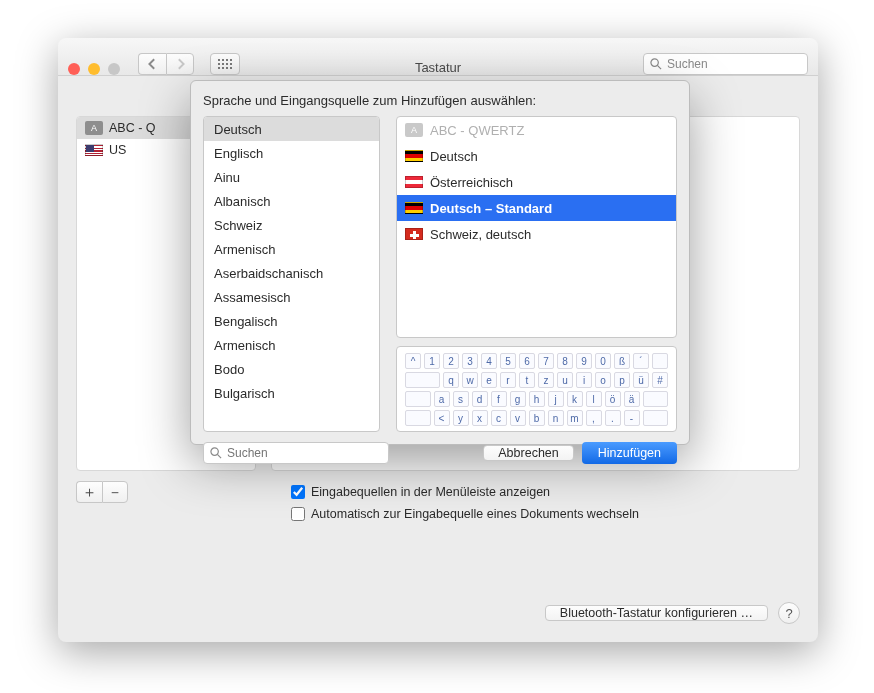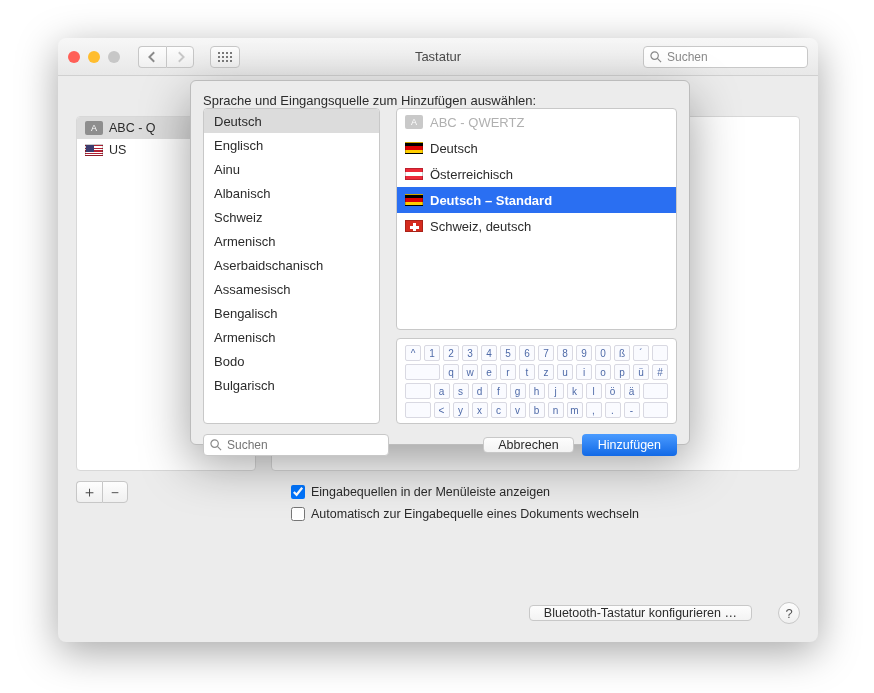--- a/index.html
+++ b/index.html
@@ -3,21 +3,21 @@
 <meta charset="utf-8">
 <style>
   * { box-sizing: border-box; margin: 0; padding: 0; font-family: -apple-system, "Helvetica Neue", Arial, sans-serif; }
   body { background: #fff; width: 874px; height: 693px; position: relative; overflow: hidden; }
   .window {
     position: absolute; left: 58px; top: 38px; width: 760px; height: 604px;
     background: #ececec; border-radius: 8px; box-shadow: 0 10px 40px rgba(0,0,0,.35);
     overflow: hidden;
   }
   
-  .titlebar { height: 38px; background: linear-gradient(#f7f7f7,#e8e8e8); border-bottom: 1px solid #d0d0d0; display:flex; align-items:center; padding:0 10px; gap:10px; position:relative;}
+  .titlebar { height: 38px; background: linear-gradient(#f7f7f7,#e8e8e8); border-bottom: 1px solid #d0d0d0; display:flex; align-items:flex-end; padding:0 10px; gap:10px; position:relative;}
   .traffic { display:flex; gap:8px; }
   .tl { width:12px; height:12px; border-radius:50%; }
   .tl.red{background:#ff5f57;} .tl.yel{background:#ffbd2e;} .tl.grn{background:#c7c7c7;}
   .nav { display:flex; margin-left:8px;}
   .navbtn{ width:28px;height:22px;background:linear-gradient(#fdfdfd,#f0f0f0);border:1px solid #c7c7c7;display:flex;align-items:center;justify-content:center;color:#8a8a8a;font-size:13px;}
   .navbtn:first-child{border-radius:4px 0 0 4px;border-right:none;}
   .navbtn:last-child{border-radius:0 4px 4px 0;}
   .gridbtn{ width:30px;height:22px;border:1px solid #c7c7c7;border-radius:4px;margin-left:6px;background:linear-gradient(#fdfdfd,#f0f0f0);display:flex;align-items:center;justify-content:center;color:#6a6a6a;}
   .title { position:absolute; left:0; right:0; text-align:center; font-size:13px; color:#4b4b4b;}
   .search-top{ margin-left:auto; width:165px;height:22px;border:1px solid #c8c8c8;border-radius:4px;background:#fff;display:flex;align-items:center;padding:0 6px;gap:5px;color:#8a8a8a;font-size:12px;}
@@ -36,26 +36,26 @@
   .flag.ch::before{content:"";position:absolute;left:7px;top:2px;width:3px;height:8px;background:#fff;}
   .flag.ch::after{content:"";position:absolute;left:4px;top:4.5px;width:9px;height:3px;background:#fff;}
   .abc-badge{width:18px;height:14px;border-radius:2px;background:#8e8e8e;color:#fff;font-size:9px;display:flex;align-items:center;justify-content:center;flex:none;}
   .addremove{ position:absolute; left:0; top:365px; display:flex;}
   .arbtn{width:26px;height:22px;background:linear-gradient(#fdfdfd,#f0f0f0);border:1px solid #c7c7c7;display:flex;align-items:center;justify-content:center;color:#4a4a4a;font-size:15px;}
   .arbtn:first-child{border-radius:4px 0 0 4px;border-right:none;} .arbtn:last-child{border-radius:0 4px 4px 0;}
   .right-box{position:absolute;left:195px;right:0;top:0;height:355px;background:#fff;border:1px solid #d8d8d8;border-radius:4px;}
   .checks{position:absolute;left:215px;top:365px;font-size:12.5px;color:#2b2b2b;}
   .chk-row{display:flex;align-items:center;gap:6px;height:22px;}
   input[type=checkbox]{width:14px;height:14px;}
-  .bottom-row{position:absolute;right:0;bottom:0;display:flex;align-items:center;gap:26px;}
+  .bottom-row{position:absolute;right:0;bottom:0;display:flex;align-items:center;gap:10px;}
   .mac-btn{height:16px;padding:0 14px;border:1px solid #c8c8c8;border-radius:4px;background:linear-gradient(#fdfdfd,#f3f3f3);font-size:12.5px;color:#2b2b2b;display:flex;align-items:center;}
   .help{width:22px;height:22px;border-radius:50%;border:1px solid #c8c8c8;background:linear-gradient(#fdfdfd,#f0f0f0);display:flex;align-items:center;justify-content:center;font-size:13px;color:#555;}
   
   .sheet{position:absolute;left:190px;top:80px;width:500px;height:365px;background:#ececec;border:1px solid #bcbcbc;border-radius:6px;box-shadow:0 18px 50px rgba(0,0,0,.38);padding:12px;}
-  .sheet-title{font-size:13px;color:#2b2b2b;}
+  .sheet-title{font-size:13px;color:#2b2b2b;margin-bottom:8px;}
   .panes{display:flex;gap:16px;height:316px;}
   .lang-list{width:178px;background:#fff;border:1px solid #c8c8c8;border-radius:4px;overflow-y:auto;position:relative;}
   .ll-row{height:24px;padding:0 10px;display:flex;align-items:center;font-size:13px;color:#2b2b2b;cursor:default;}
   .ll-row.group{font-weight:400;}
   .ll-row.sel{background:#dcdcdc;}
   .group-sel{background:#dcdcdc;}
   .spec-pane{flex:1;display:flex;flex-direction:column;gap:8px;}
   .spec-list{flex:1;background:#fff;border:1px solid #c8c8c8;border-radius:4px;overflow:hidden;}
   .sp-row{height:26px;padding:0 8px;display:flex;align-items:center;gap:7px;font-size:13px;color:#2b2b2b;}
   .sp-row.dis{color:#b0b0b0;}

